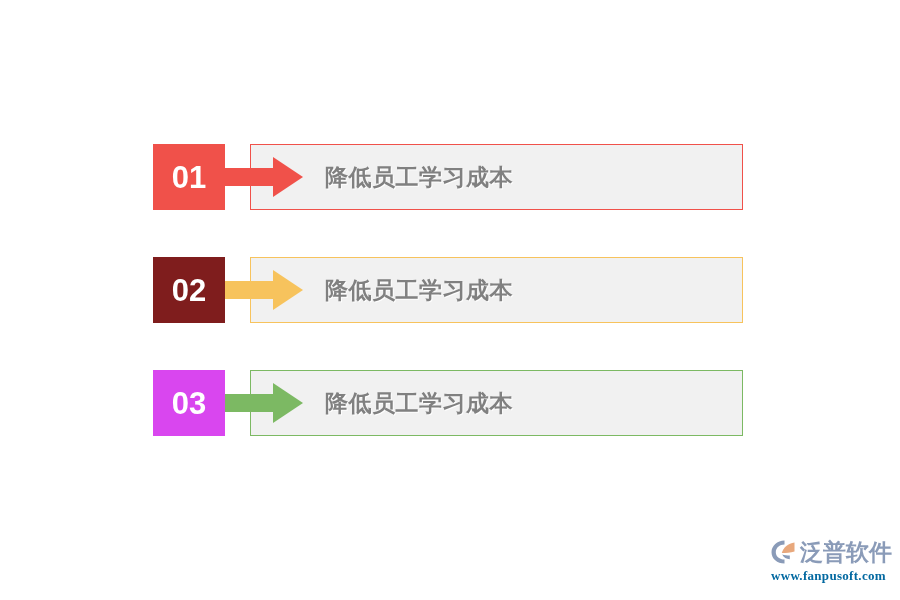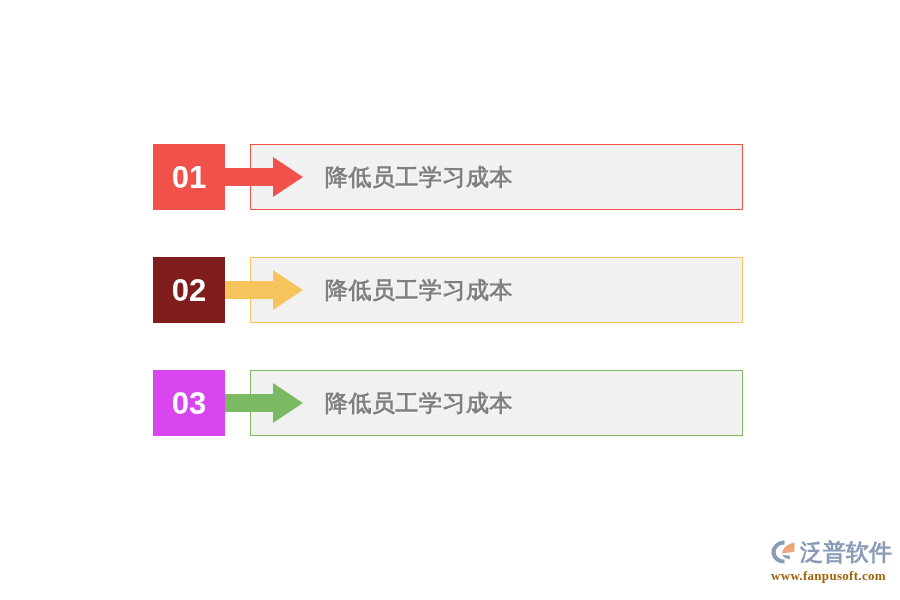--- a/index.html
+++ b/index.html
@@ -126,21 +126,21 @@
   .logo-cn {
     color: #8A9BB8;
     font-size: 23px;
     font-weight: bold;
     line-height: 26px;
     letter-spacing: 0px;
     font-family: "Liberation Sans", "DejaVu Sans", sans-serif;
     white-space: nowrap;
   }
   .logo-url {
-    color: #a16207;
+    color: #0369a1;
     font-size: 13px;
     font-weight: bold;
     line-height: 15px;
     letter-spacing: 0.3px;
     font-family: "Liberation Serif", "DejaVu Serif", serif;
     white-space: nowrap;
     margin-top: 1px;
     margin-left: 1px;
   }
 </style>

